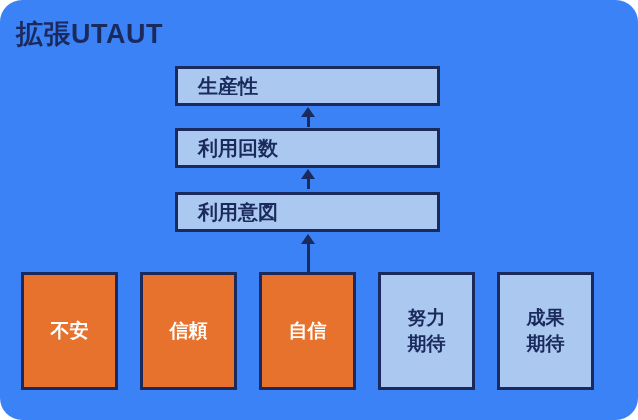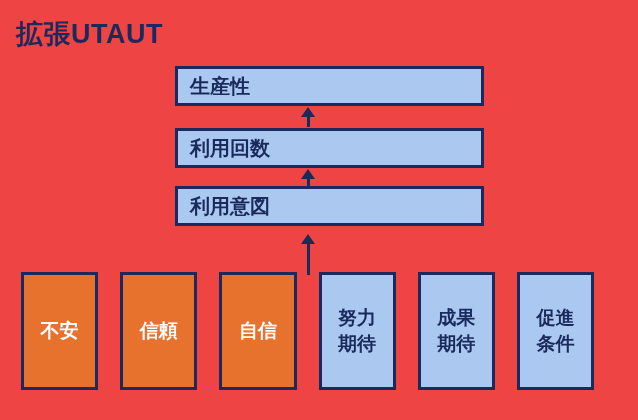--- a/index.html
+++ b/index.html
@@ -7,50 +7,51 @@
     --blue: #aac8f0;
     --orange: #e7722d;
     --on-orange: #ffffff;
   }
   * { margin: 0; padding: 0; box-sizing: border-box; }
   html, body { background: #ffffff; }
   .canvas {
     position: relative;
     width: 638px;
     height: 420px;
-    background: #ef4444;
+    background: #3b82f6;
     font-family: "Liberation Sans", sans-serif;
     overflow: hidden;
+    border-radius: 22px;
   }
   .title {
     position: absolute;
     left: 16px;
     top: 16px;
     font-size: 27px;
     font-weight: bold;
     color: var(--navy);
     letter-spacing: 0.5px;
   }
   .chain-box {
     position: absolute;
     left: 175px;
-    width: 309px;
+    width: 265px;
     height: 40px;
     background: var(--blue);
     border: 3px solid var(--navy);
     display: flex;
     align-items: center;
-    padding-left: 12px;
+    padding-left: 20px;
     font-size: 20px;
     font-weight: bold;
     color: var(--navy);
   }
   .chain-box.productivity { top: 66px; }
   .chain-box.frequency    { top: 128px; }
-  .chain-box.intention    { top: 186px; }
+  .chain-box.intention    { top: 192px; }
 
   .arrow-up {
     position: absolute;
     left: 300px;
     width: 16px;
     display: flex;
     flex-direction: column;
     align-items: center;
   }
   .arrow-up .head {
@@ -127,17 +128,15 @@
   </div>
 
   <div class="factor-row">
     <div class="factor extension">不安</div>
     <div class="factor extension">信頼</div>
     <div class="factor extension">自信</div>
     <div class="factor utaut">努力
 期待</div>
     <div class="factor utaut">成果
 期待</div>
-    <div class="factor utaut">促進
-条件</div>
   </div>
 
 </div>
 
 </body></html>

